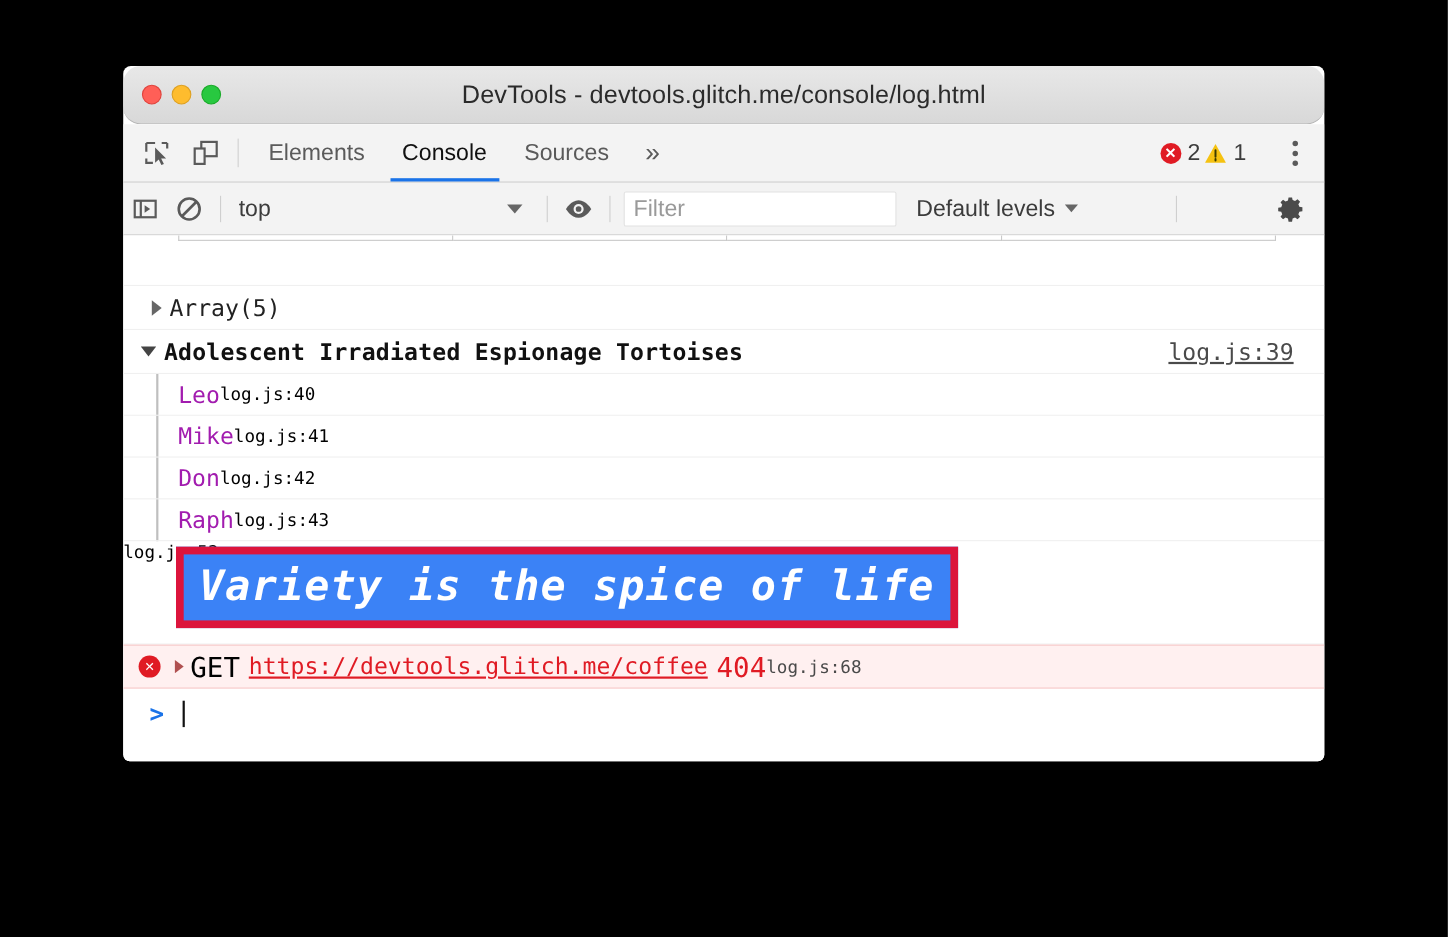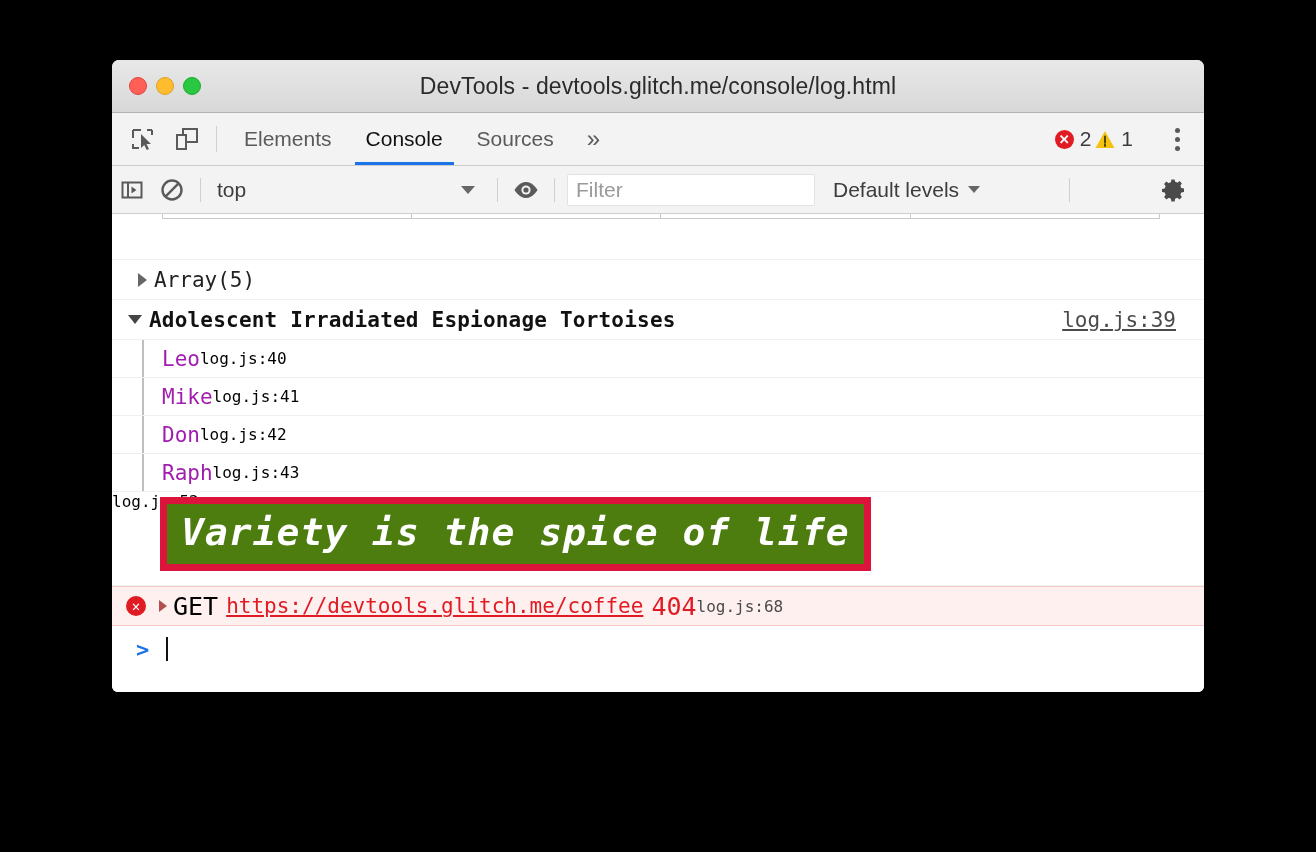--- a/index.html
+++ b/index.html
@@ -19,21 +19,21 @@
     overflow: hidden;
     box-shadow: 0 6px 26px rgba(0,0,0,0.55);
   }
 
   
   #titlebar {
     position: relative;
     height: 53px;
     background: linear-gradient(to bottom, #e8e8e8 0%, #d8d8d8 100%);
     border-bottom: 1px solid #b4b4b4;
-    display: flex; align-items: center;
+    display: flex; align-items: center; border-radius: 16px;
   }
   .lights { position: absolute; left: 17px; top: 50%; transform: translateY(-50%); display: flex; gap: 9px; }
   .light { width: 18px; height: 18px; border-radius: 50%; }
   .light.red    { background: #ff5f57; border: 1px solid #e0443e; }
   .light.yellow { background: #febc2e; border: 1px solid #dea123; }
   .light.green  { background: #28c840; border: 1px solid #1aab29; }
   #window-title {
     width: 100%; text-align: center;
     font-size: 23px; color: #2b2b2b; letter-spacing: 0.1px;
   }
@@ -163,21 +163,21 @@
     content: ""; position: absolute;
     left: 30px; top: 0; bottom: 0; width: 2px; background: #bfbfbf;
   }
   .grp-row { height: 38px; display: flex; align-items: center; border-bottom: 1px solid #f0f0f0; position: relative; }
   .grp-row .txt { padding-left: 50px; font-size: 21px; color: #a21caf; }
 
   
   #styled-row { position: relative; min-height: 94px; border-bottom: 1px solid #f0f0f0; }
   #styled-box {
     position: absolute; left: 48px; top: 5px;
-    background: #4d7c0f;
+    background: #3b82f6;
     border: 7px solid #dc143c;
     padding: 6px 14px 10px 14px;
     text-align: right;
   }
   #styled-text {
     font-family: "DejaVu Sans Mono", monospace;
     font-style: italic; font-weight: bold;
     font-size: 38px; color: #fff; white-space: nowrap;
     letter-spacing: 1px;
   }

